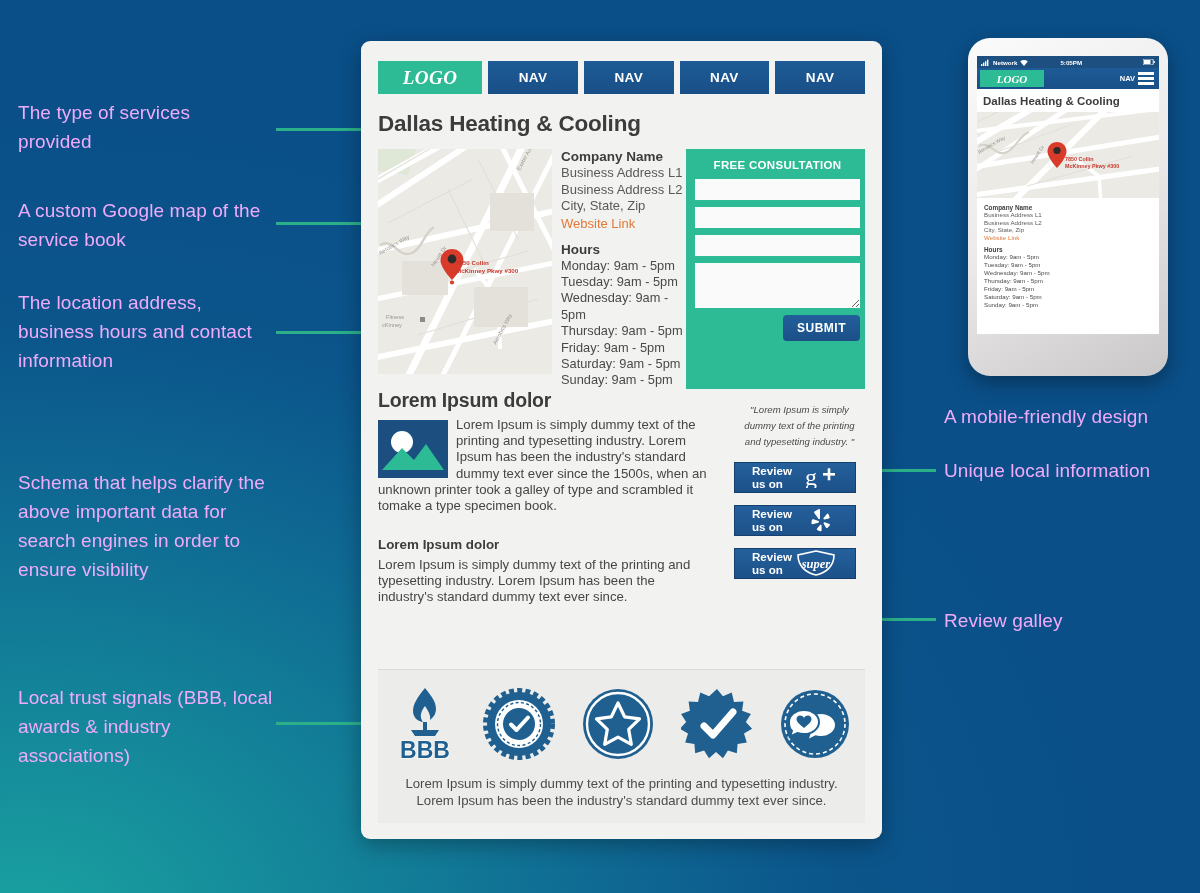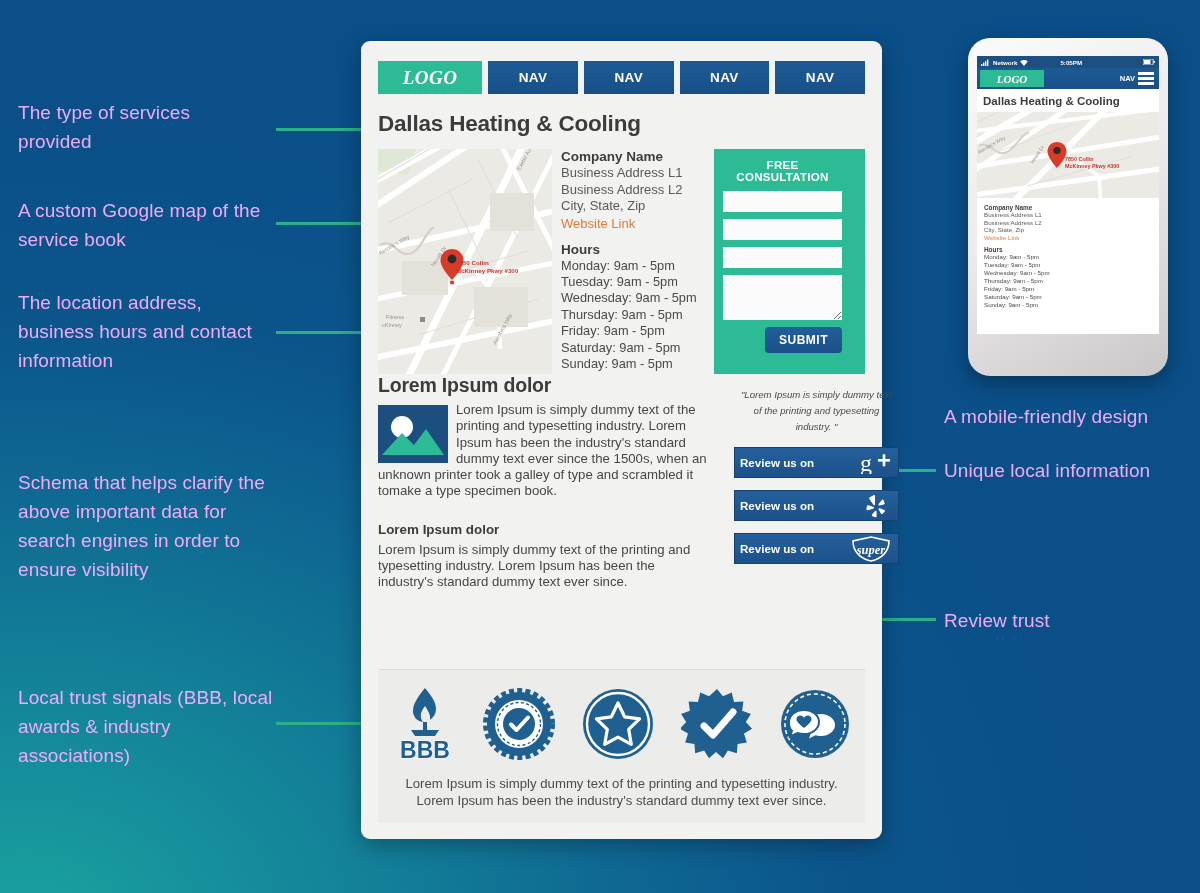--- a/index.html
+++ b/index.html
@@ -93,23 +93,23 @@
   .info .line { font-size: 13px; color: #5a5a5a; line-height: 16.5px; }
   .info .weblink { font-size: 13px; color: #e0793a; line-height: 18px; }
   .info .hours-title {
     font-size: 13.5px; font-weight: bold; color: #3d3d3d;
     margin-top: 9px; margin-bottom: 1px;
   }
   .info .hour { font-size: 12.8px; color: #4a4a4a; line-height: 16.4px; }
 
   .form-box {
     flex: 0 0 auto;
-    width: 151px;
+    width: 179px;
     background: #2cbb94;
-    padding: 10px 23px 10px 9px;
+    padding: 10px 5px 10px 9px;
   }
   .form-title {
     color: #ffffff; font-weight: bold; font-size: 11.5px;
     text-align: center; letter-spacing: .3px; margin-bottom: 8px;
   }
   .form-field {
     display: block; width: 100%; height: 21px;
     background: #fafafa; border: none; margin-bottom: 7px;
   }
   .form-field.textarea { height: 45px; }
@@ -150,25 +150,25 @@
     text-align: center; font-weight: bold; font-size: 13.2px;
     color: #333333; line-height: 16px; letter-spacing: .2px;
   }
   .testi-quote {
     text-align: center; font-style: italic; font-size: 9.6px;
     color: #4a4a4a; line-height: 16px; margin-top: 11px;
     padding: 0 6px;
   }
   .review-btn {
     display: flex; align-items: center;
-    width: 165px; height: 31px;
+    width: 122px; height: 31px;
     margin-top: 12px;
     background: linear-gradient(#24609c, #1d5189);
     border: 1px solid #16406e;
-    padding: 0 5px;
+    padding: 0 17px;
     cursor: pointer;
   }
   .review-btn .rlabel {
     color: #ffffff; font-weight: bold; font-size: 11.6px;
     flex: 1 1 auto;
   }
   .review-btn .ricon {
     flex: 0 0 auto; width: 34px; height: 26px;
     display: flex; align-items: center; justify-content: center;
   }
@@ -263,21 +263,21 @@
 <div class="anno" style="left:18px; top:468px; width:270px;">Schema that helps clarify the above important data for search engines in order to ensure visibility</div>
 
 <div class="anno" style="left:18px; top:683px; width:268px;">Local trust signals (BBB, local awards &amp; industry associations)</div>
 <div class="leader" style="left:276px; top:722px; width:116px;"></div>
 
 <div class="anno right" style="left:944px; top:402px; width:250px;">A mobile-friendly design</div>
 
 <div class="anno right" style="left:944px; top:456px; width:255px;">Unique local information</div>
 <div class="leader" style="left:866px; top:469px; width:70px;"></div>
 
-<div class="anno right" style="left:944px; top:606px; width:200px;">Review trust</div>
+<div class="anno right" style="left:944px; top:606px; width:200px;">Review galley</div>
 <div class="leader" style="left:866px; top:618px; width:70px;"></div>
 
 <div id="desktop-card">
 
   <div class="navbar">
     <div class="nav-logo">LOGO</div>
     <div class="nav-item">NAV</div>
     <div class="nav-item">NAV</div>
     <div class="nav-item">NAV</div>
     <div class="nav-item">NAV</div>

